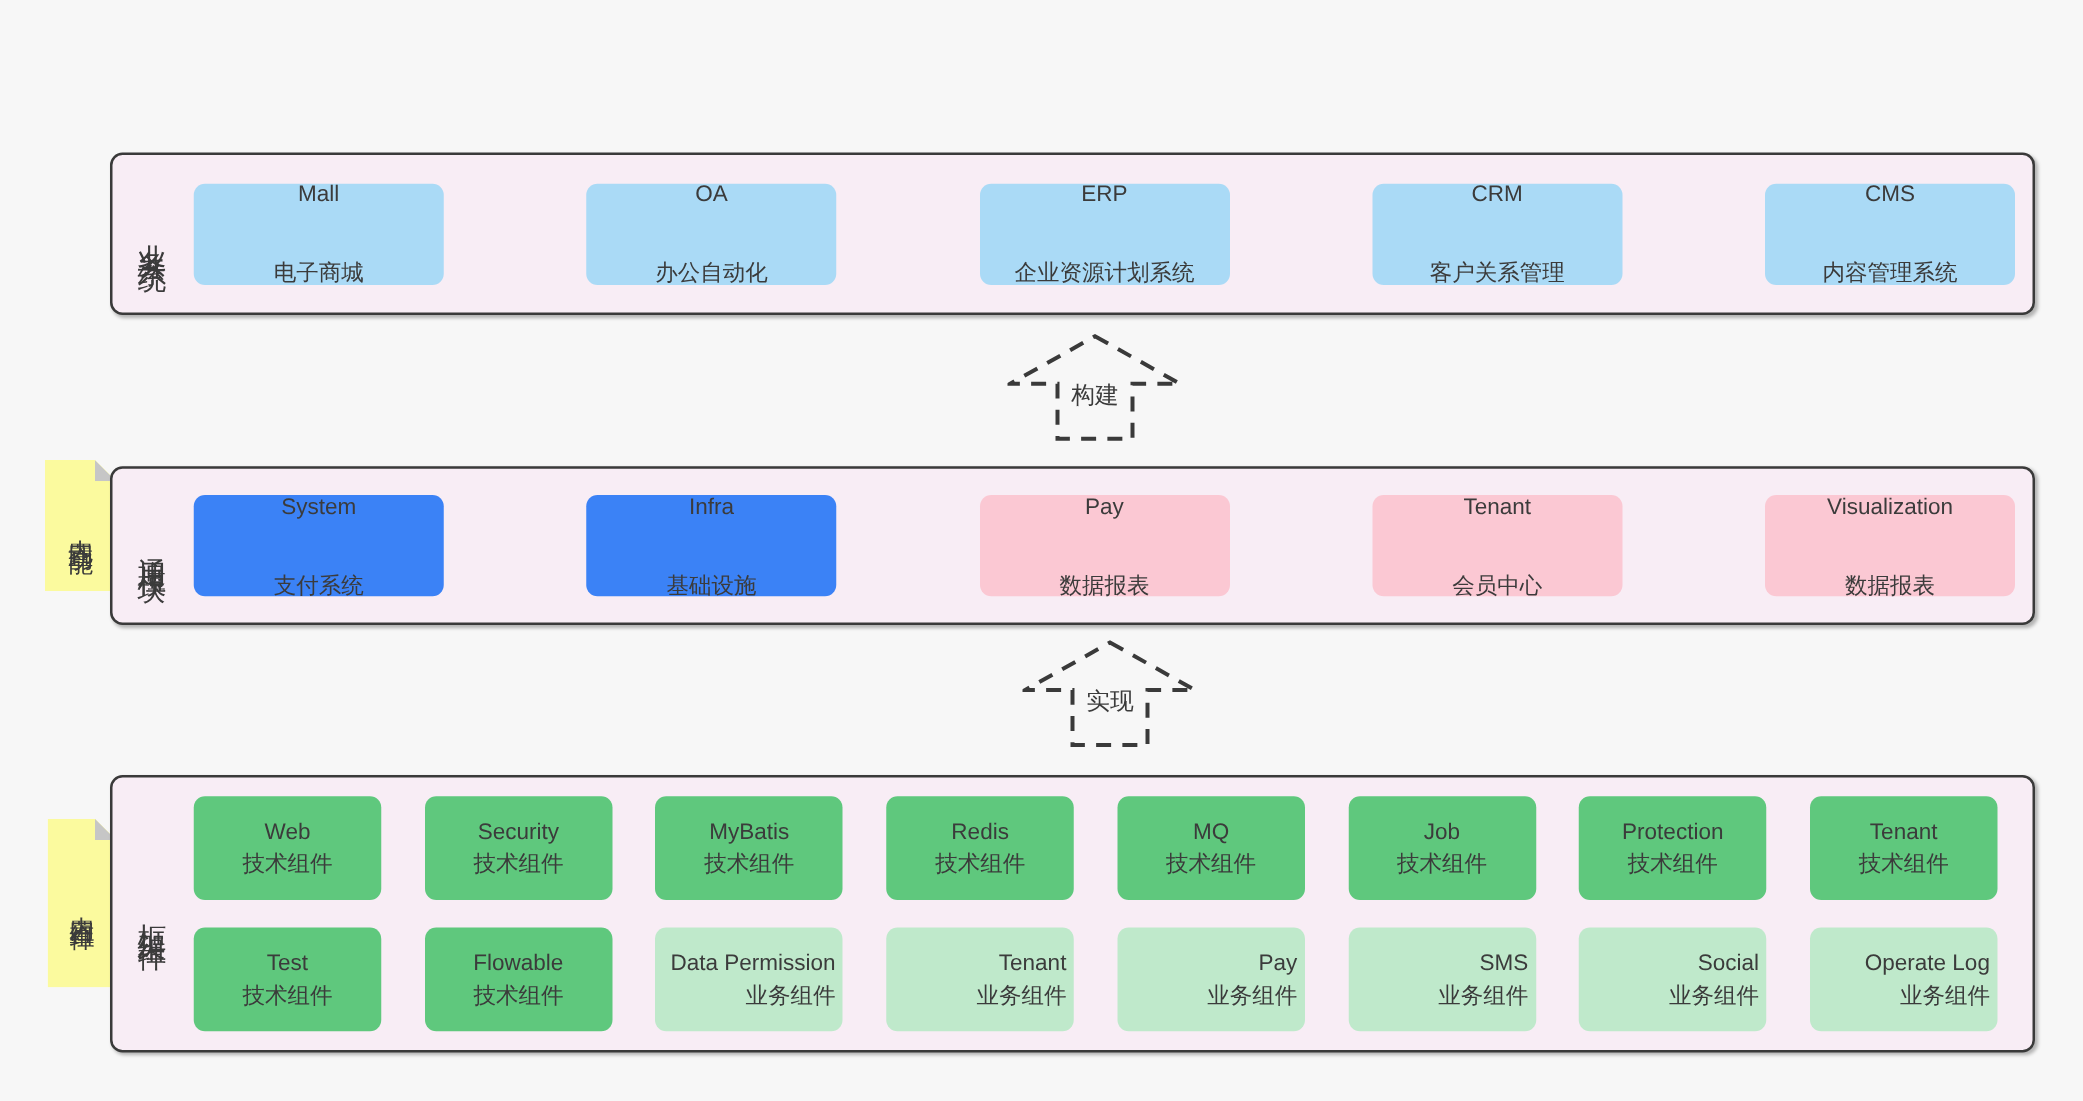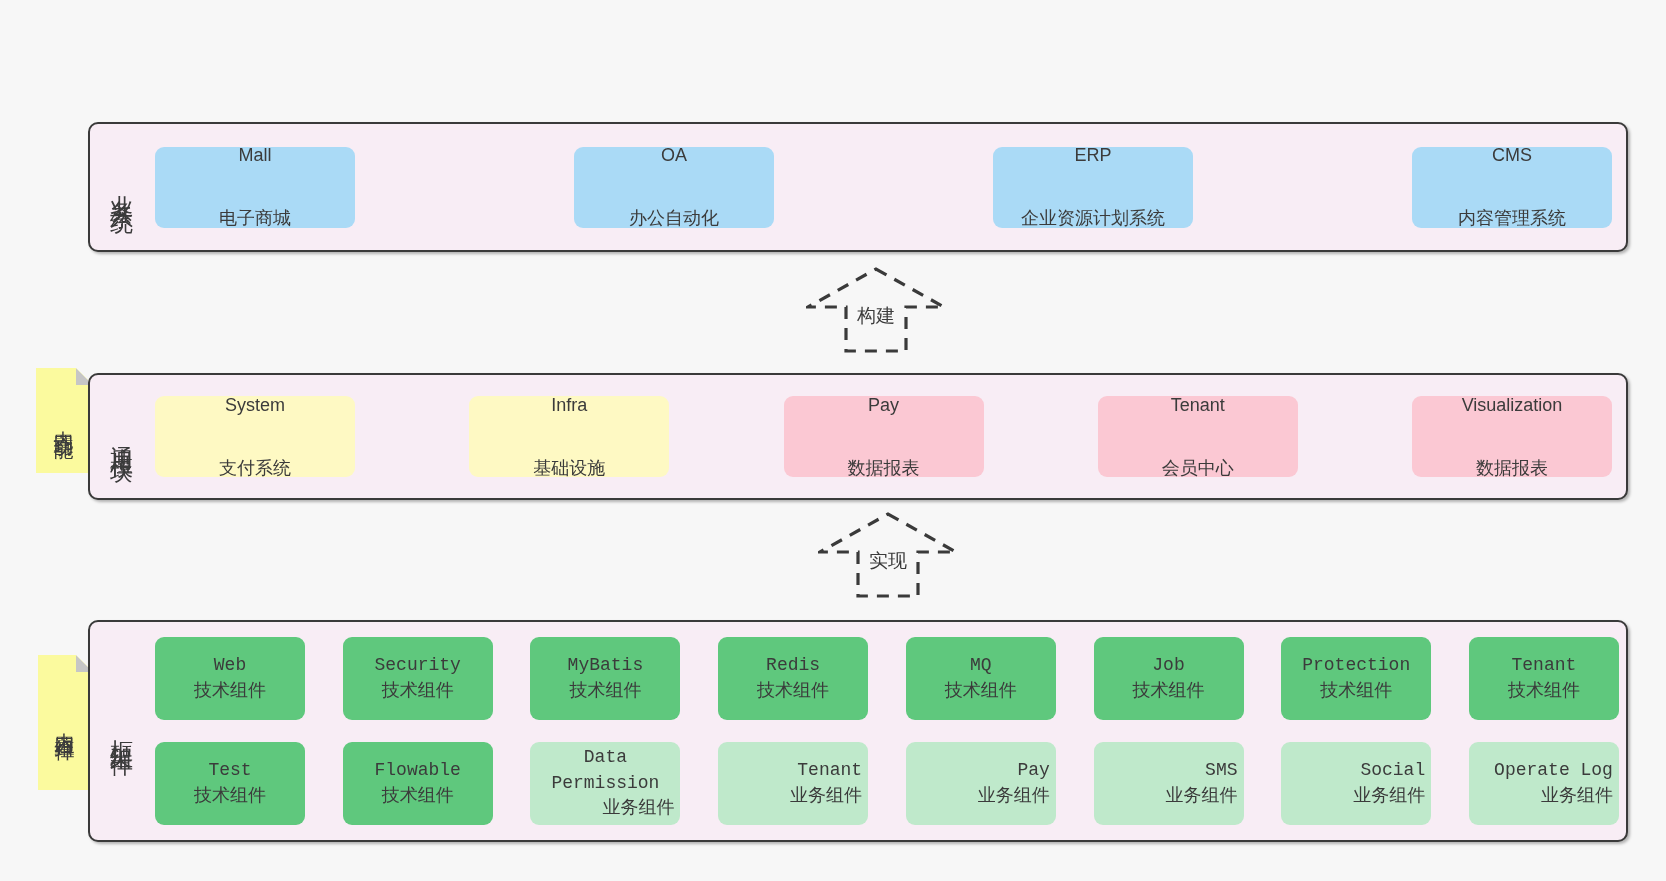--- a/index.html
+++ b/index.html
@@ -18,32 +18,32 @@
   .layer-2{top:373px;height:127px;}
   .layer-3{top:620px;height:222px;}
   .vlabel{
     width:65px;flex:0 0 65px;display:flex;align-items:center;justify-content:center;
     writing-mode:vertical-rl;font-size:23px;letter-spacing:5px;color:#3b3b3b;
   }
   .boxes{
     flex:1;display:flex;justify-content:space-between;align-items:center;
     padding-right:14px;
   }
-  .boxes-grid{flex:1;display:flex;flex-direction:column;gap:22px;padding-right:7px;font-family:Liberation Mono, monospace;}
+  .boxes-grid{flex:1;display:flex;flex-direction:column;gap:22px;padding-right:28px;}
   .grid-row{display:flex;justify-content:space-between;align-items:center;}
   
   .box{
     box-sizing:border-box;border-radius:9px;display:flex;flex-direction:column;
     align-items:center;justify-content:center;text-align:center;
     font-size:18px;line-height:1.5;color:#3b3b3b;padding:4px 6px;
   }
   .layer-1 .box,.layer-2 .box{width:200px;height:81px;gap:36px;}
   .layer-3 .box{width:150px;height:83px;line-height:1.42;}
   .blue{background:#aadaf6;}
-  .red{background:#fef9c3;}
+  .red{background:#3b82f6;}
   .pink{background:#fbc8d3;}
   .green{background:#5fc87d;}
   .lightgreen{background:#bfe9cb;align-items:flex-end;}
   
   .note{
     position:absolute;background:#fbfa9e;display:flex;align-items:center;justify-content:center;
     writing-mode:vertical-rl;font-size:20px;letter-spacing:3px;color:#3b3b3b;
     clip-path:polygon(0 0,calc(100% - 17px) 0,100% 17px,100% 100%,0 100%);
   }
   .note::after{
@@ -75,20 +75,24 @@
         </div>
         <div class="box blue">
           <div>OA</div>
           <div>办公自动化</div>
         </div>
         <div class="box blue">
           <div>ERP</div>
           <div>企业资源计划系统</div>
         </div>
         <div class="box blue">
+          <div>CRM</div>
+          <div>客户关系管理</div>
+        </div>
+        <div class="box blue">
           <div>CMS</div>
           <div>内容管理系统</div>
         </div>
       </div>
   </div>
 
   <svg class="arrow arrow-1" viewBox="0 0 140 88">
     <path d="M70 3 L138 41 L100 41 L100 85 L40 85 L40 41 L2 41 Z" fill="#f7f7f7" stroke="#3a3a3a" stroke-width="3.2" stroke-dasharray="12 9" stroke-linejoin="miter"></path>
     <rect x="43" y="34" width="54" height="30" fill="#f7f7f7"></rect>
     <text x="70" y="56" text-anchor="middle" font-size="19">构建</text>

